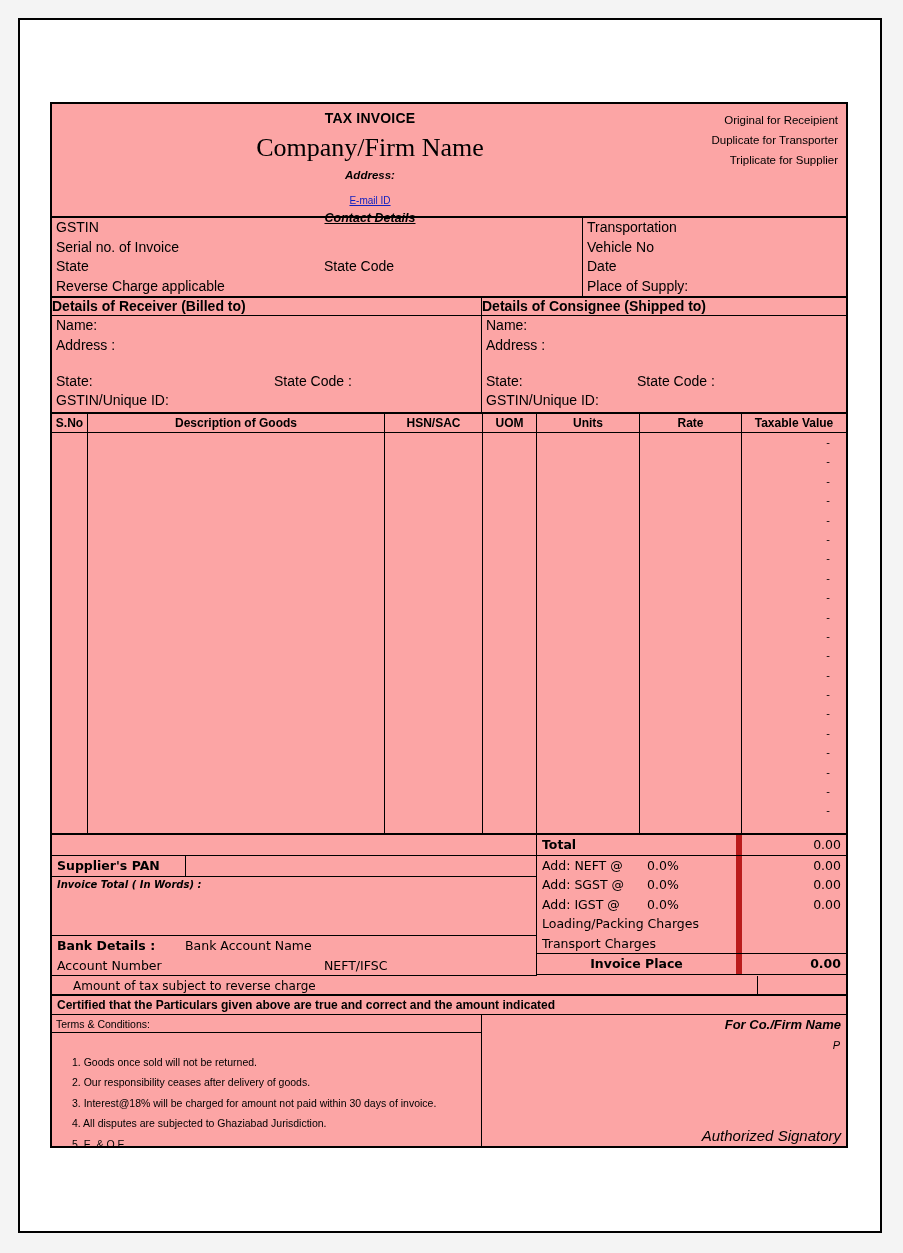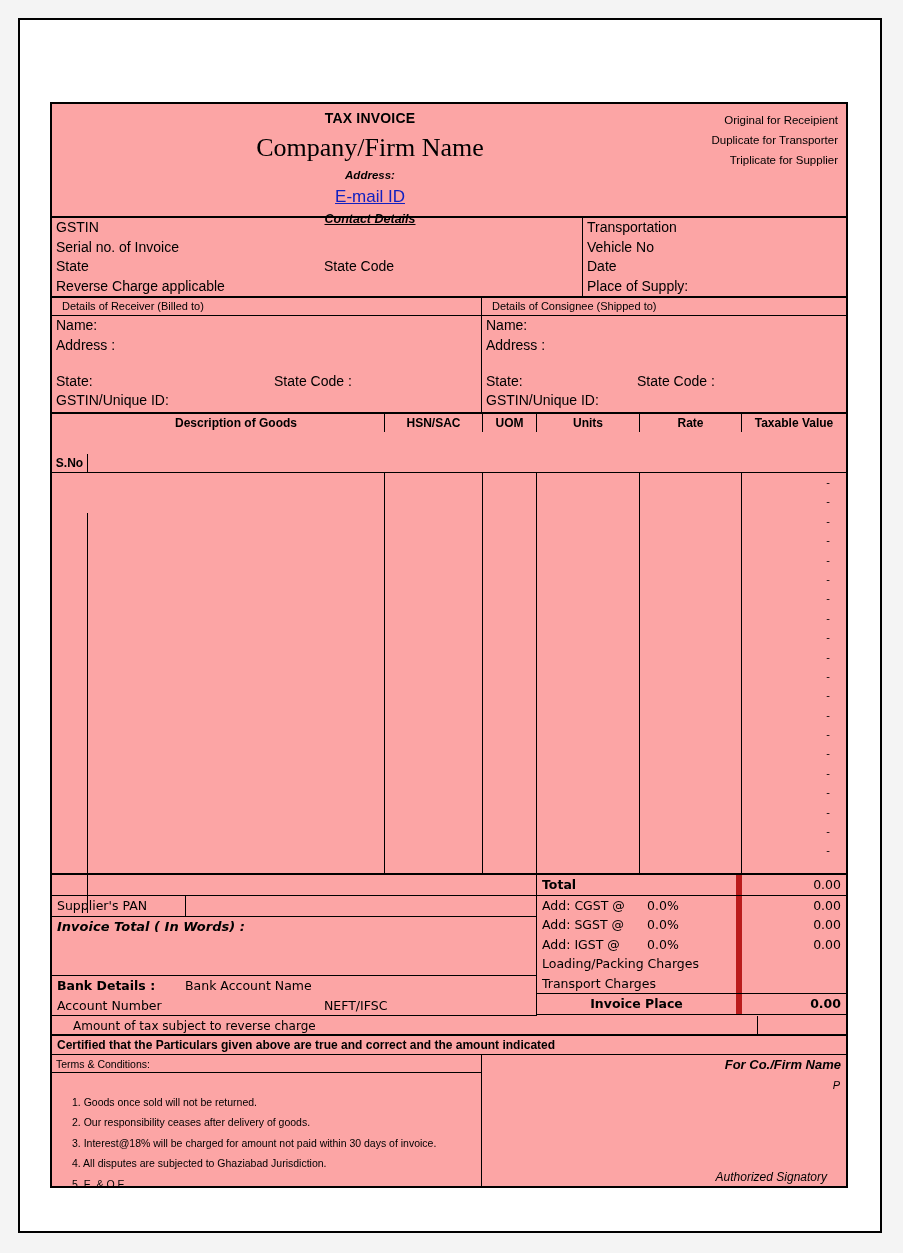--- a/index.html
+++ b/index.html
@@ -72,24 +72,24 @@
   }
   .addr-line {
     font-family: "Liberation Sans", sans-serif;
     font-size: 11.5px;
     font-style: italic;
     font-weight: bold;
     margin-top: 7px;
   }
   .email-line {
     font-family: "Liberation Sans", sans-serif;
-    font-size: 17px;
+    font-size: 10px;
     color: #1020c0;
     text-decoration: underline;
-    margin-top: 6px;
+    margin-top: 14px;
   }
   .contact-line {
     font-family: "Liberation Sans", sans-serif;
     font-size: 12.5px;
     font-style: italic;
     font-weight: bold;
     text-decoration: underline;
     margin-top: 5px;
   }
   .hdr-right {
@@ -122,45 +122,45 @@
     white-space: nowrap;
   }
   .fld .sub {
     position: absolute;
     left: 272px;
   }
   .gt-left .fld { position: relative; }
 
   
   .party-hdr {
-    font-size: 11px;
-    font-weight: normal;
+    font-size: 14px;
+    font-weight: bold;
     line-height: 17px;
     height: 17px;
-    padding-left: 10px;
+    padding-left: 0;
     white-space: nowrap;
   }
   .party-left  { width: 430px; box-sizing: border-box; border-right: 1px solid #000; }
   .party-right { flex: 1; box-sizing: border-box; }
   .party-body { height: 96px; position: relative; }
   .party-body .fld { position: relative; }
   .party-body .fld.gap { height: 36px; }
   .party-body .sub { left: 222px; }
   .party-right .party-body .sub { left: 155px; }
 
   
   .items-head .cell {
     font-size: 12px;
     font-weight: bold;
     text-align: center;
     line-height: 18px;
     height: 18px;
     box-sizing: border-box;
   }
-  .c-sno   { width: 36px; margin-top: 40px; }
+  .c-sno   { width: 36px; }
   .c-desc  { width: 297px; }
   .c-hsn   { width: 98px; }
   .c-uom   { width: 54px; }
   .c-units { width: 103px; }
   .c-rate  { width: 102px; }
   .c-tax   { flex: 1; }
 
   .items-body { height: 400px; }
   .items-body .cell { box-sizing: border-box; height: 100%; }
   .dash-col {
@@ -196,36 +196,36 @@
     font-size: 12.5px;
     line-height: 19.5px;
     height: 19.5px;
     text-align: right;
     padding-right: 5px;
     font-family: "DejaVu Sans", sans-serif;
   }
   .tot-label.bold, .tot-amt.bold { font-weight: bold; }
   .tot-label.ctr { text-align: center; padding-left: 0; }
 
-  .pan-row { height: 20px; }
+  .pan-row { height: 20px; font-weight: bold; }
   .pan-label {
     width: 134px;
     box-sizing: border-box;
     font-size: 12.5px;
     line-height: 20px;
     padding-left: 5px;
     border-right: 1px solid #000;
     font-family: "DejaVu Sans", sans-serif;
   }
   .pan-blank { flex: 1; }
 
   .words-row {
     height: 59px;
     box-sizing: border-box;
-    font-size: 13px;
+    font-size: 10px;
     font-style: italic;
     font-weight: bold;
     padding: 2px 0 12px 5px;
     font-family: "DejaVu Sans", sans-serif;
   }
 
   .bank-row {
     height: 40px;
     box-sizing: border-box;
     position: relative;
@@ -308,22 +308,22 @@
     font-style: italic;
   }
   .sign-p {
     position: absolute;
     right: 6px; top: 24px;
     font-size: 11px;
     font-style: italic;
   }
   .sign-bottom {
     position: absolute;
-    right: 19px; bottom: 2px;
-    font-size: 12px;
+    right: 5px; bottom: 2px;
+    font-size: 15px;
     font-style: italic;
   }
 </style>
 </head>
 <body>
 
 <div class="page-sheet">
 
   <div class="invoice">
 
@@ -489,21 +489,21 @@
       </div>
 
       <div class="cell tr">
         <div class="tot-row bb">
           <div class="tot-label bold">Total</div>
           <div class="tot-amt">0.00</div>
         </div>
 
         <div class="tot-row">
           <div class="tot-label">
-            <span>Add: CGST @</span>
+            <span>Add: NEFT @</span>
             <span class="pct">0.0%</span>
           </div>
           <div class="tot-amt">0.00</div>
         </div>
 
         <div class="tot-row">
           <div class="tot-label">
             <span>Add: SGST @</span>
             <span class="pct">0.0%</span>
           </div>

